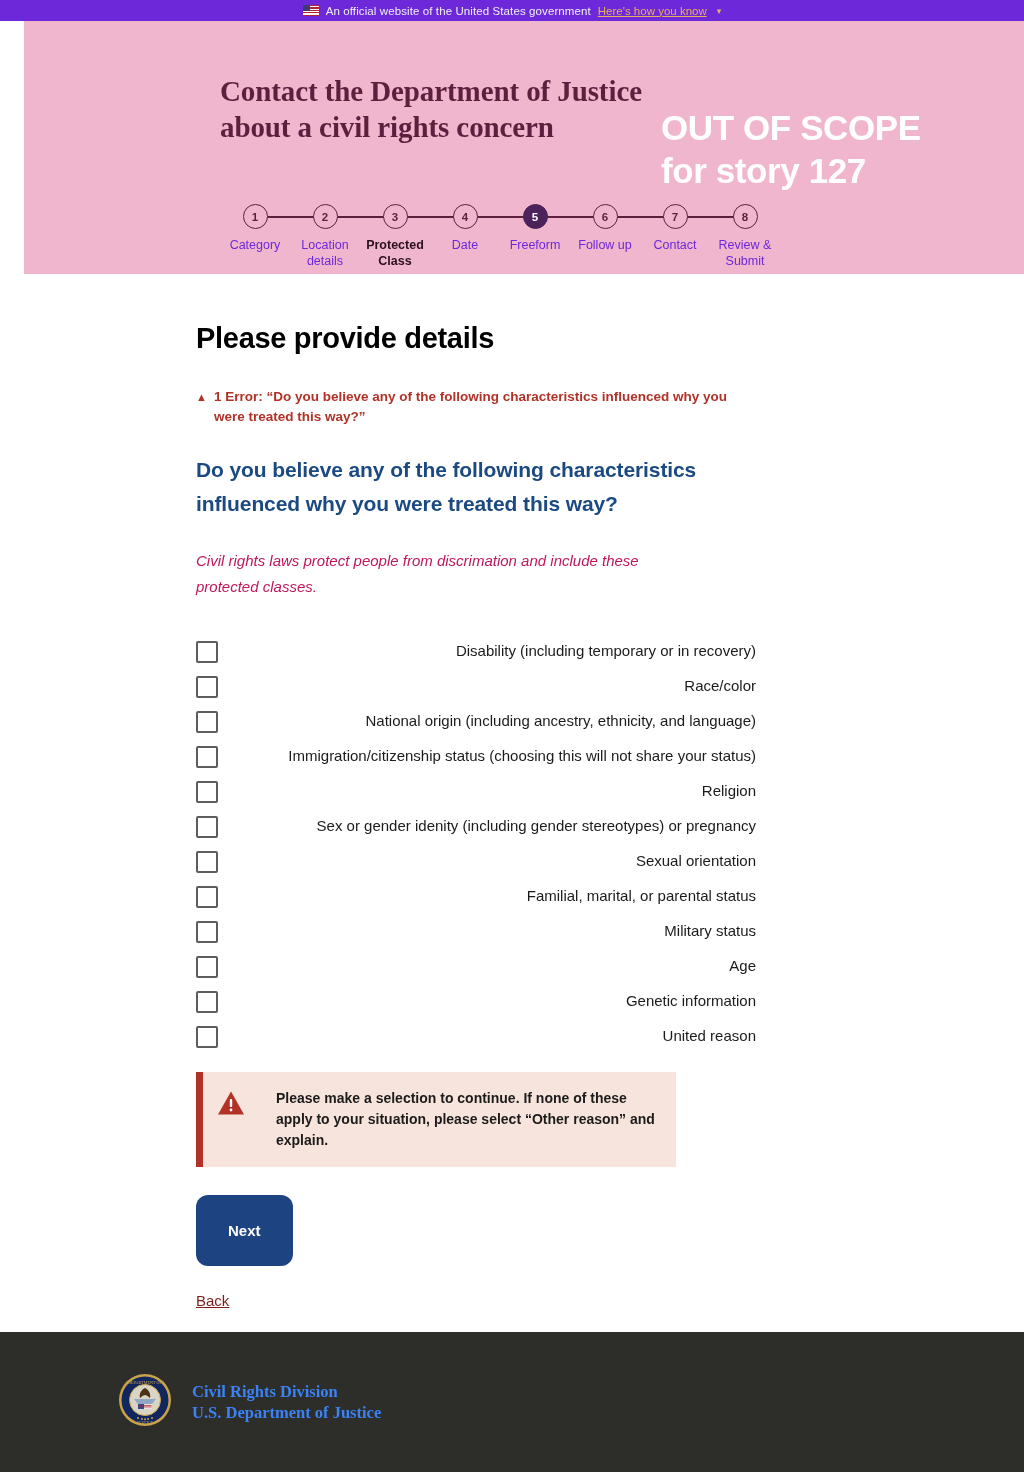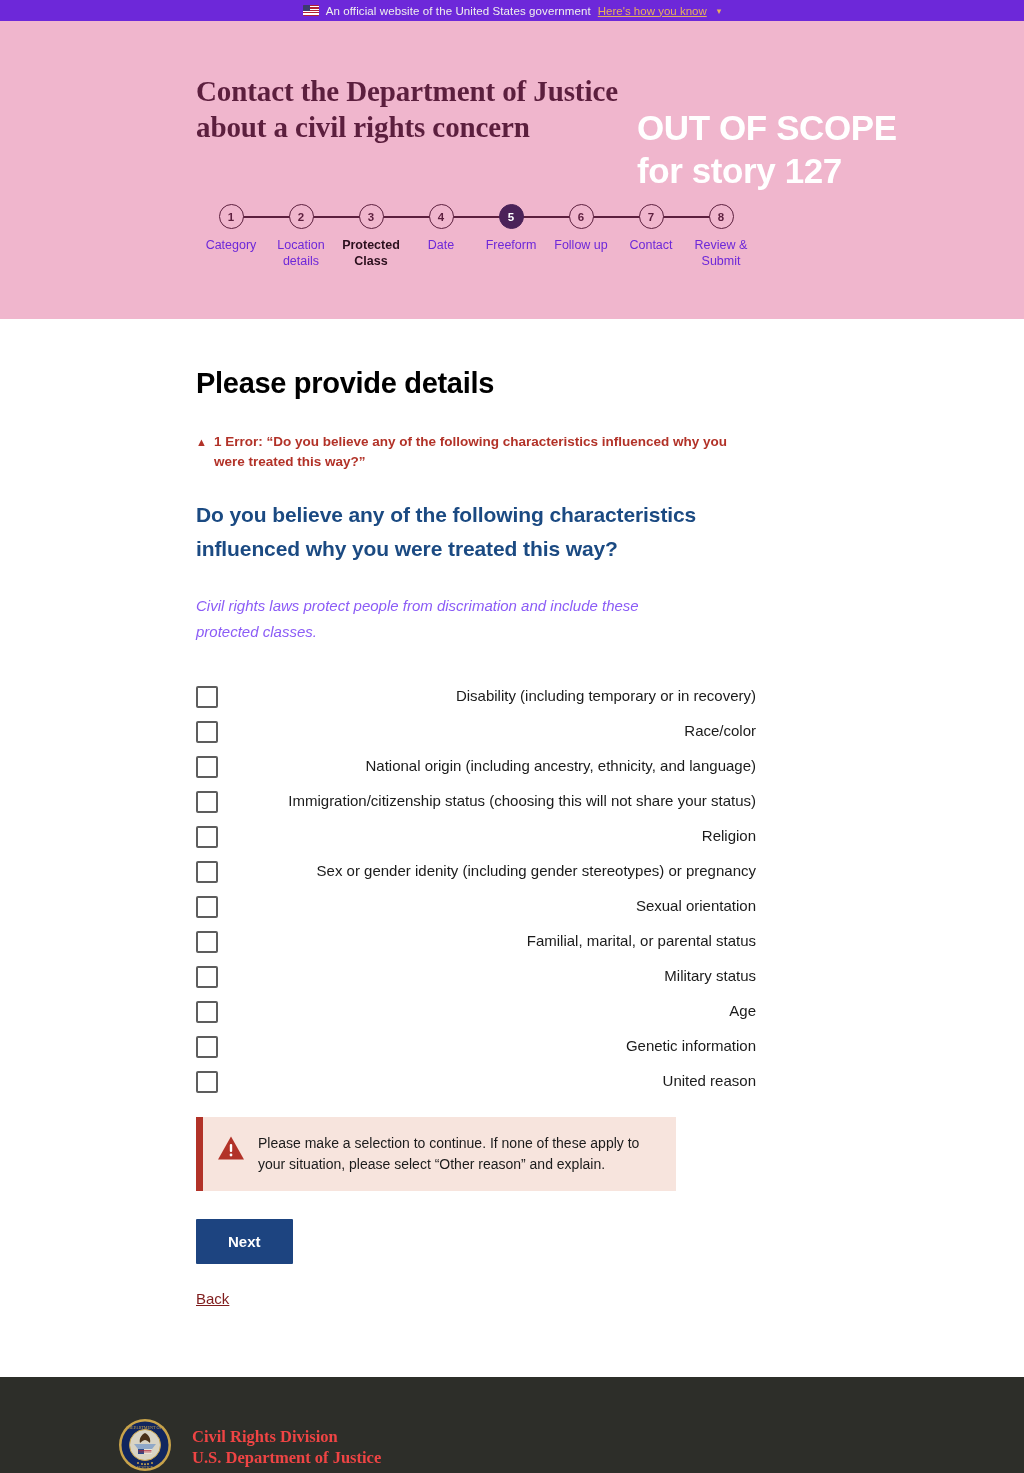--- a/index.html
+++ b/index.html
@@ -52,22 +52,23 @@
   }
   .usa-banner .chevron {
     color: #e8b05c;
     font-size: 9px;
     margin-left: 3px;
   }
 
   
   .pink-header {
     background: #f0b6cd;
-    height: 298px;
+    height: 253px;
     position: relative;
+    margin-left: 24px;
   }
   .header-inner {
     width: 1024px;
     padding-left: 196px;
     position: relative;
   }
   .site-title {
     font-family: "Liberation Serif", serif;
     font-weight: bold;
     font-size: 29px;
@@ -184,21 +185,21 @@
     font-size: 21px;
     line-height: 34px;
     max-width: 540px;
     margin-bottom: 12px;
     letter-spacing: -0.1px;
   }
   .question-hint {
     font-style: italic;
     font-size: 15px;
     line-height: 26px;
-    color: #8b5cf6;
+    color: #be185d;
     max-width: 500px;
     margin-bottom: 34px;
     margin-top: 27px;
   }
 
   .checkbox-list { margin-bottom: 18px; }
   .checkbox-row {
     display: flex;
     align-items: flex-start;
     gap: 12px;
@@ -218,44 +219,45 @@
   }
   .cb-label {
     font-size: 15px;
     line-height: 21px;
     color: #1b1b1b;
   }
 
   .alert-box {
     display: flex;
     align-items: flex-start;
-    gap: 13px;
+    gap: 31px;
     background: #f7e4dd;
     border-left: 7px solid #b23228;
     max-width: 480px;
     padding: 16px 18px 16px 14px;
     margin-top: 14px;
     margin-bottom: 28px;
+    font-weight: bold;
   }
   .alert-icon { flex: 0 0 auto; margin-top: 2px; }
   .alert-text {
     font-size: 14px;
     line-height: 21px;
     color: #1b1b1b;
   }
 
   .btn-next {
     display: inline-block;
     background: #1d4480;
     color: #ffffff;
     font-weight: bold;
     font-size: 15px;
     border: none;
-    border-radius: 1px;
-    padding: 14px 32px;
+    border-radius: 12px;
+    padding: 27px 32px;
     cursor: pointer;
     font-family: "Liberation Sans", sans-serif;
   }
   .back-link {
     display: block;
     margin-top: 26px;
     font-size: 15px;
     color: #7f1d1d;
     text-decoration: underline;
     cursor: pointer;
@@ -264,21 +266,21 @@
   
   .footer {
     background: #2d2e29;
     height: 140px;
     display: flex;
     align-items: center;
     padding-left: 118px;
   }
   .footer-inner { display: flex; align-items: center; gap: 20px; }
   .footer-text {
-    color: #ef4444;
+    color: #3b82f6;
     font-family: "Liberation Serif", serif;
     font-weight: bold;
     font-size: 16.5px;
     line-height: 21px;
   }
 </style>
 </head>
 <body>
 
 <div class="usa-banner">

